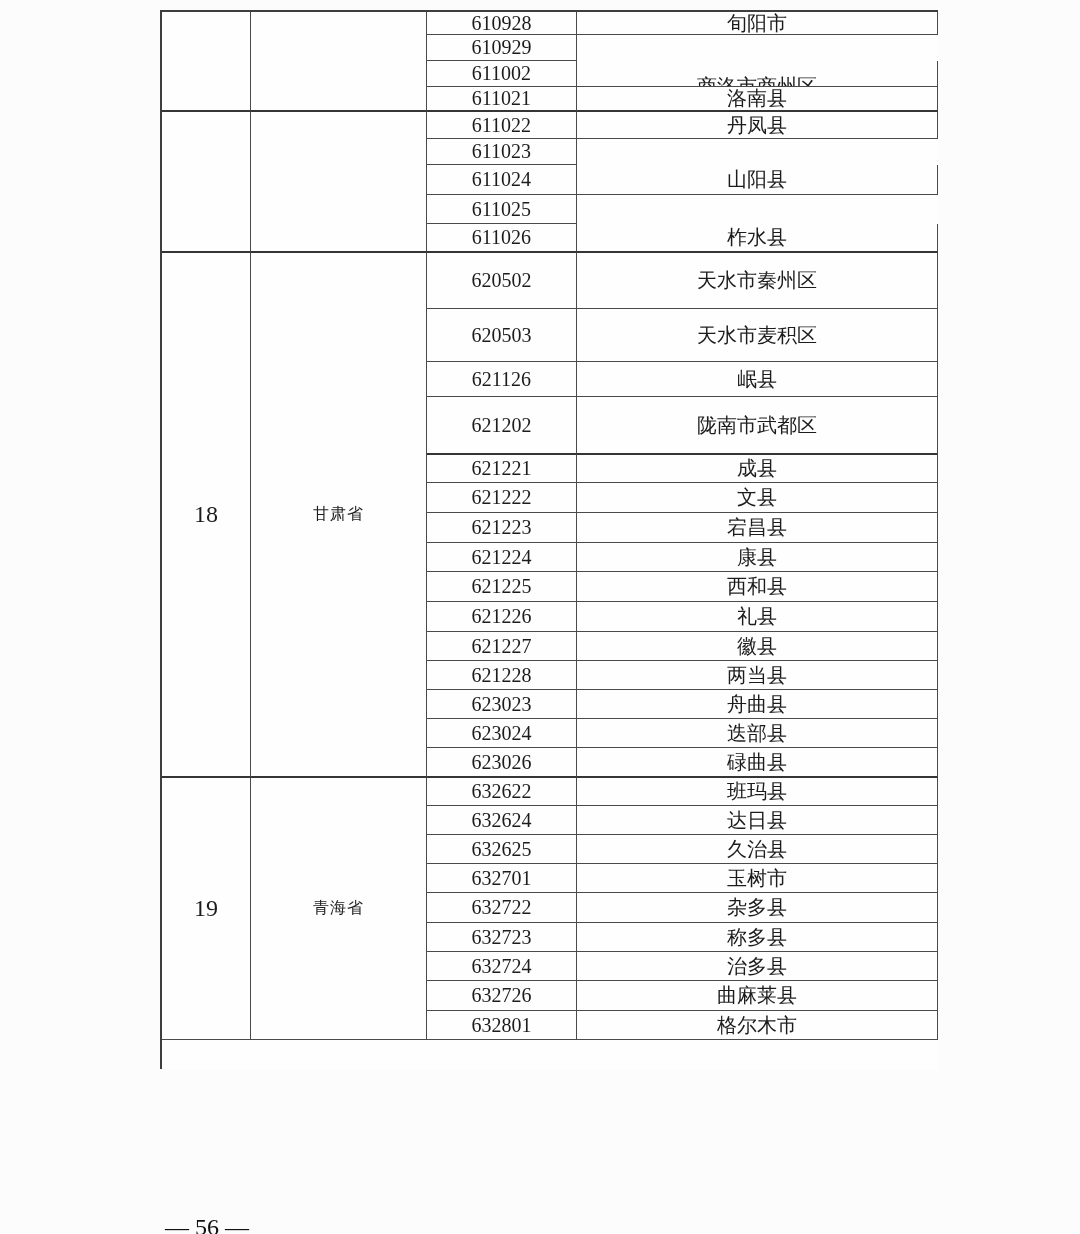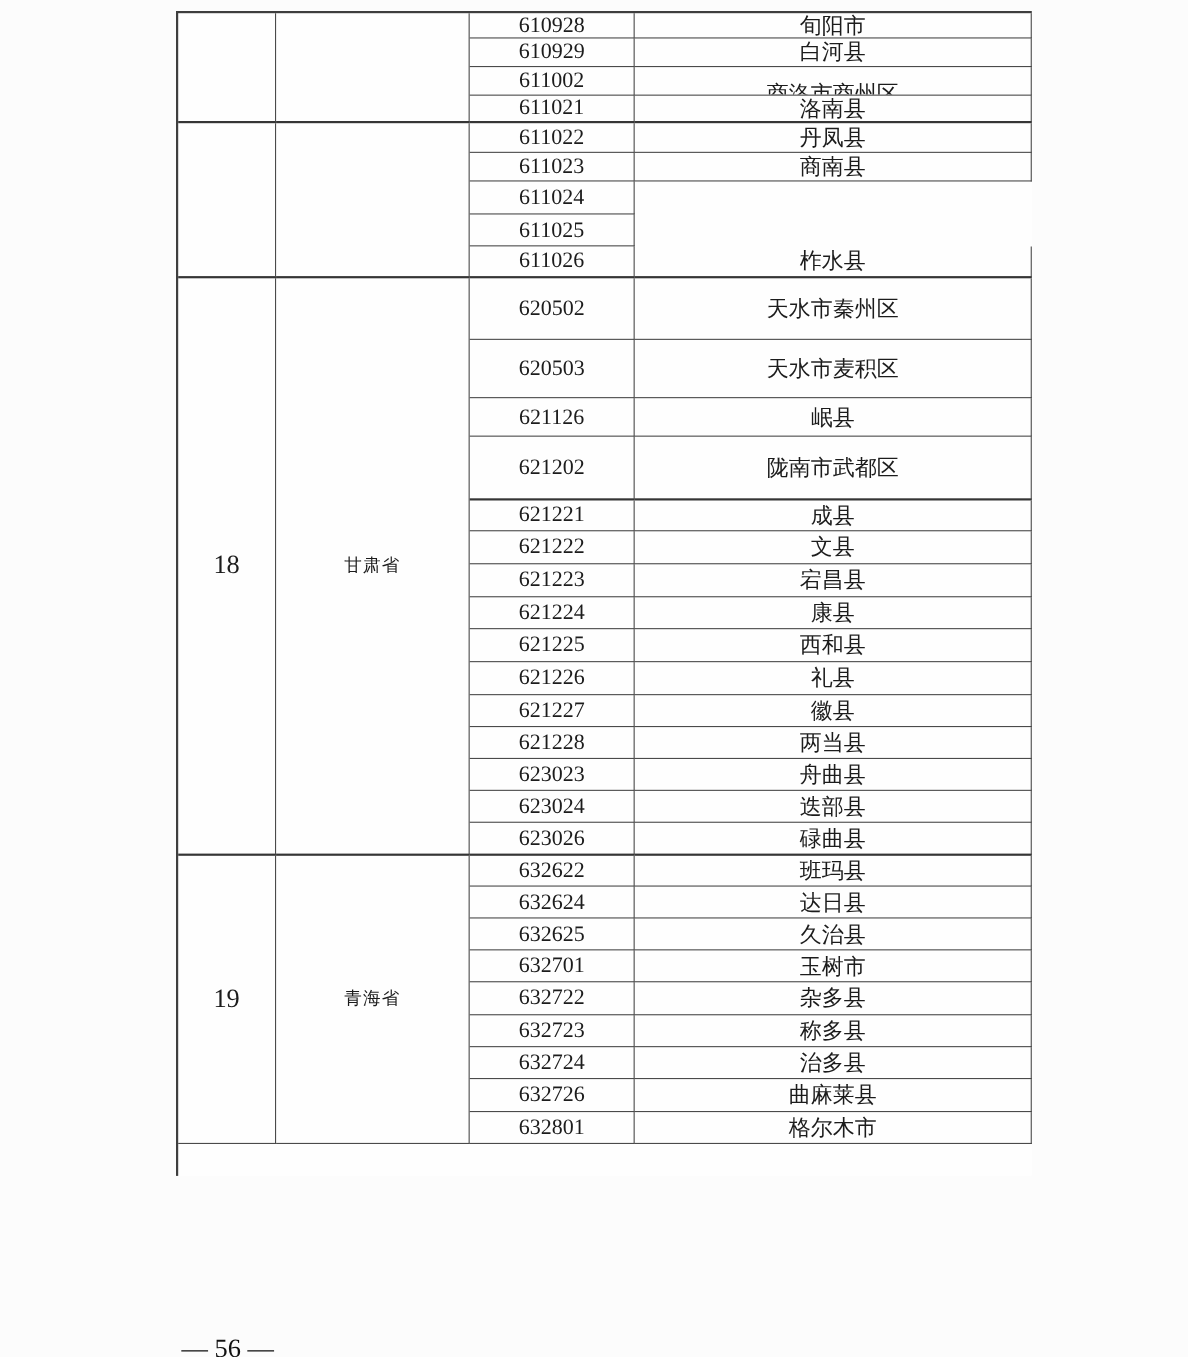--- a/index.html
+++ b/index.html
@@ -59,37 +59,36 @@
     <div class="cell prov thick" style="grid-row:5/span 5"></div>
     <div class="cell no thick" style="grid-row:10/span 15">18</div>
     <div class="cell prov thick" style="grid-row:10/span 15">甘肃省</div>
     <div class="cell no" style="grid-row:25/span 9">19</div>
     <div class="cell prov" style="grid-row:25/span 9">青海省</div>
 
     <div class="cell code" style="grid-row:1">610928</div>
     <div class="cell name" style="grid-row:1">旬阳市</div>
 
     <div class="cell code" style="grid-row:2">610929</div>
-    <div class="cell name" style="grid-row:2">白河县</div>
 
     <div class="cell code" style="grid-row:3">611002</div>
     <div class="cell name clipped" style="grid-row:3">
         <span>商洛市商州区</span>
       </div>
 
     <div class="cell code thick" style="grid-row:4">611021</div>
     <div class="cell name thick" style="grid-row:4">洛南县</div>
 
     <div class="cell code" style="grid-row:5">611022</div>
     <div class="cell name" style="grid-row:5">丹凤县</div>
 
     <div class="cell code" style="grid-row:6">611023</div>
-    <div class="cell name" style="grid-row:6">商南县</div>
 
     <div class="cell code" style="grid-row:7">611024</div>
+    <div class="cell name" style="grid-row:7">山阳县</div>
 
     <div class="cell code" style="grid-row:8">611025</div>
 
     <div class="cell code thick" style="grid-row:9">611026</div>
     <div class="cell name thick" style="grid-row:9">柞水县</div>
 
     <div class="cell code" style="grid-row:10">620502</div>
     <div class="cell name" style="grid-row:10">天水市秦州区</div>
 
     <div class="cell code" style="grid-row:11">620503</div>

